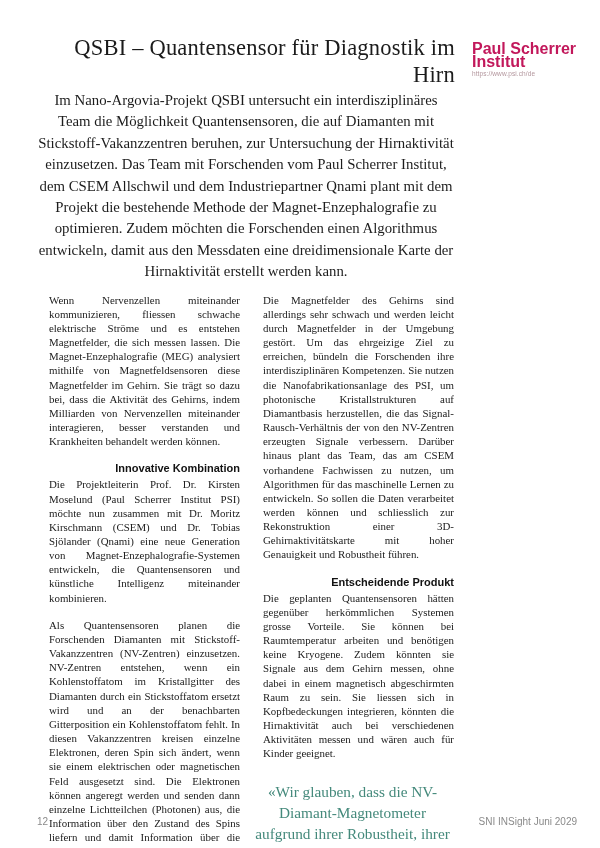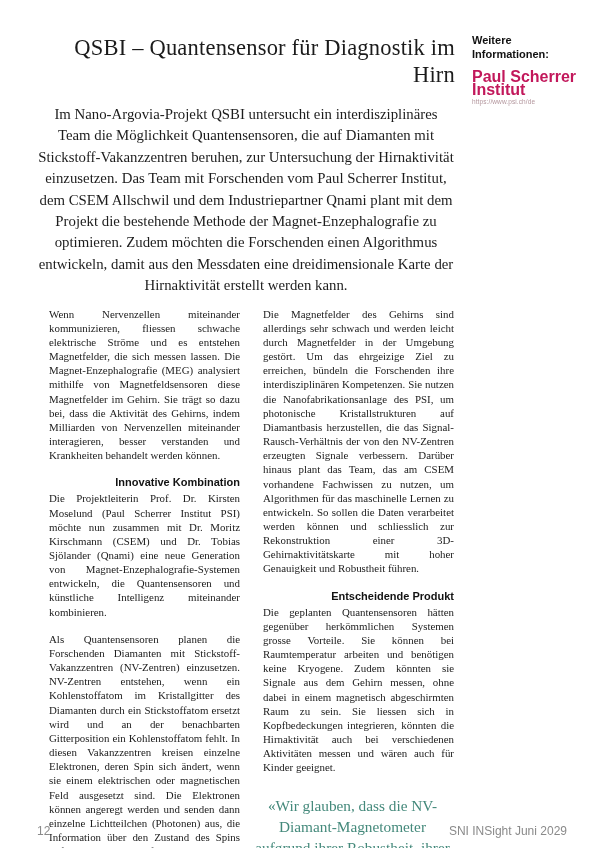--- a/index.html
+++ b/index.html
@@ -20,21 +20,21 @@
     font-family:"Liberation Serif", serif;
     font-weight:400;
     font-size:22.5px;
     line-height:1.2;
     text-align:right;
     color:#1b1b1b;
     letter-spacing:0.2px;
   }
 
   .intro {
-    margin-top:16px;
+    margin-top:2px;
     font-size:14.8px;
     line-height:21.4px;
     text-align:center;
     color:#1c1c1c;
   }
 
   .columns { display:flex; gap:11px; margin-top:10px; }
   .col {
     width:203px;
     font-size:10.9px;
@@ -77,24 +77,24 @@
   .link-label {
     display:block; font-weight:bold; font-size:16px; line-height:13px;
     color:#c2185b;
   }
   .link-url {
     display:block; font-size:6.5px; line-height:9px; margin-top:1px;
     color:#b3969d; letter-spacing:0.1px;
   }
 
   .footer {
-    position:absolute; left:37px; right:33px; top:816px;
+    position:absolute; left:37px; right:23px; top:816px;
     display:flex; justify-content:space-between; align-items:baseline;
     font-family:"Liberation Sans", sans-serif;
-    font-size:12px; color:#8a8a8a;margin-top:8px;
+    font-size:10px; color:#8a8a8a;
   }
 </style>
 </head>
 <body>
 
 <div class="page">
 
   <div class="main">
 
     <h1 class="title">QSBI – Quantensensor für Diagnostik im Hirn</h1>
@@ -115,21 +115,20 @@
         <h2 class="subhead">Entscheidende Produkt</h2>
         <p>Die geplanten Quantensensoren hätten gegenüber herkömmlichen Systemen grosse Vorteile. Sie können bei Raumtemperatur arbeiten und benötigen keine Kryogene. Zudem könnten sie Signale aus dem Gehirn messen, ohne dabei in einem magnetisch abgeschirmten Raum zu sein. Sie liessen sich in Kopfbedeckungen integrieren, könnten die Hirnaktivität auch bei verschiedenen Aktivitäten messen und wären auch für Kinder geeignet.</p>
         <div class="quote">«Wir glauben, dass die NV-Diamant-Magnetometer aufgrund ihrer Robustheit, ihrer einfachen Logistik und hohen Empfindlichkeit den Biomagnetismus revolutionieren werden.»</div>
 
       </div>
 
     </div>
   </div>
 
   <div class="sidebar">
-    <div class="sidebar-heading">Weitere Informationen:</div>
 
     <a class="sidebar-link first" href="#">
       <span class="link-label">Paul Scherrer Institut</span>
       <span class="link-url">https://www.psi.ch/de</span>
     </a>
 
 
   </div>
 
   <div class="footer">

